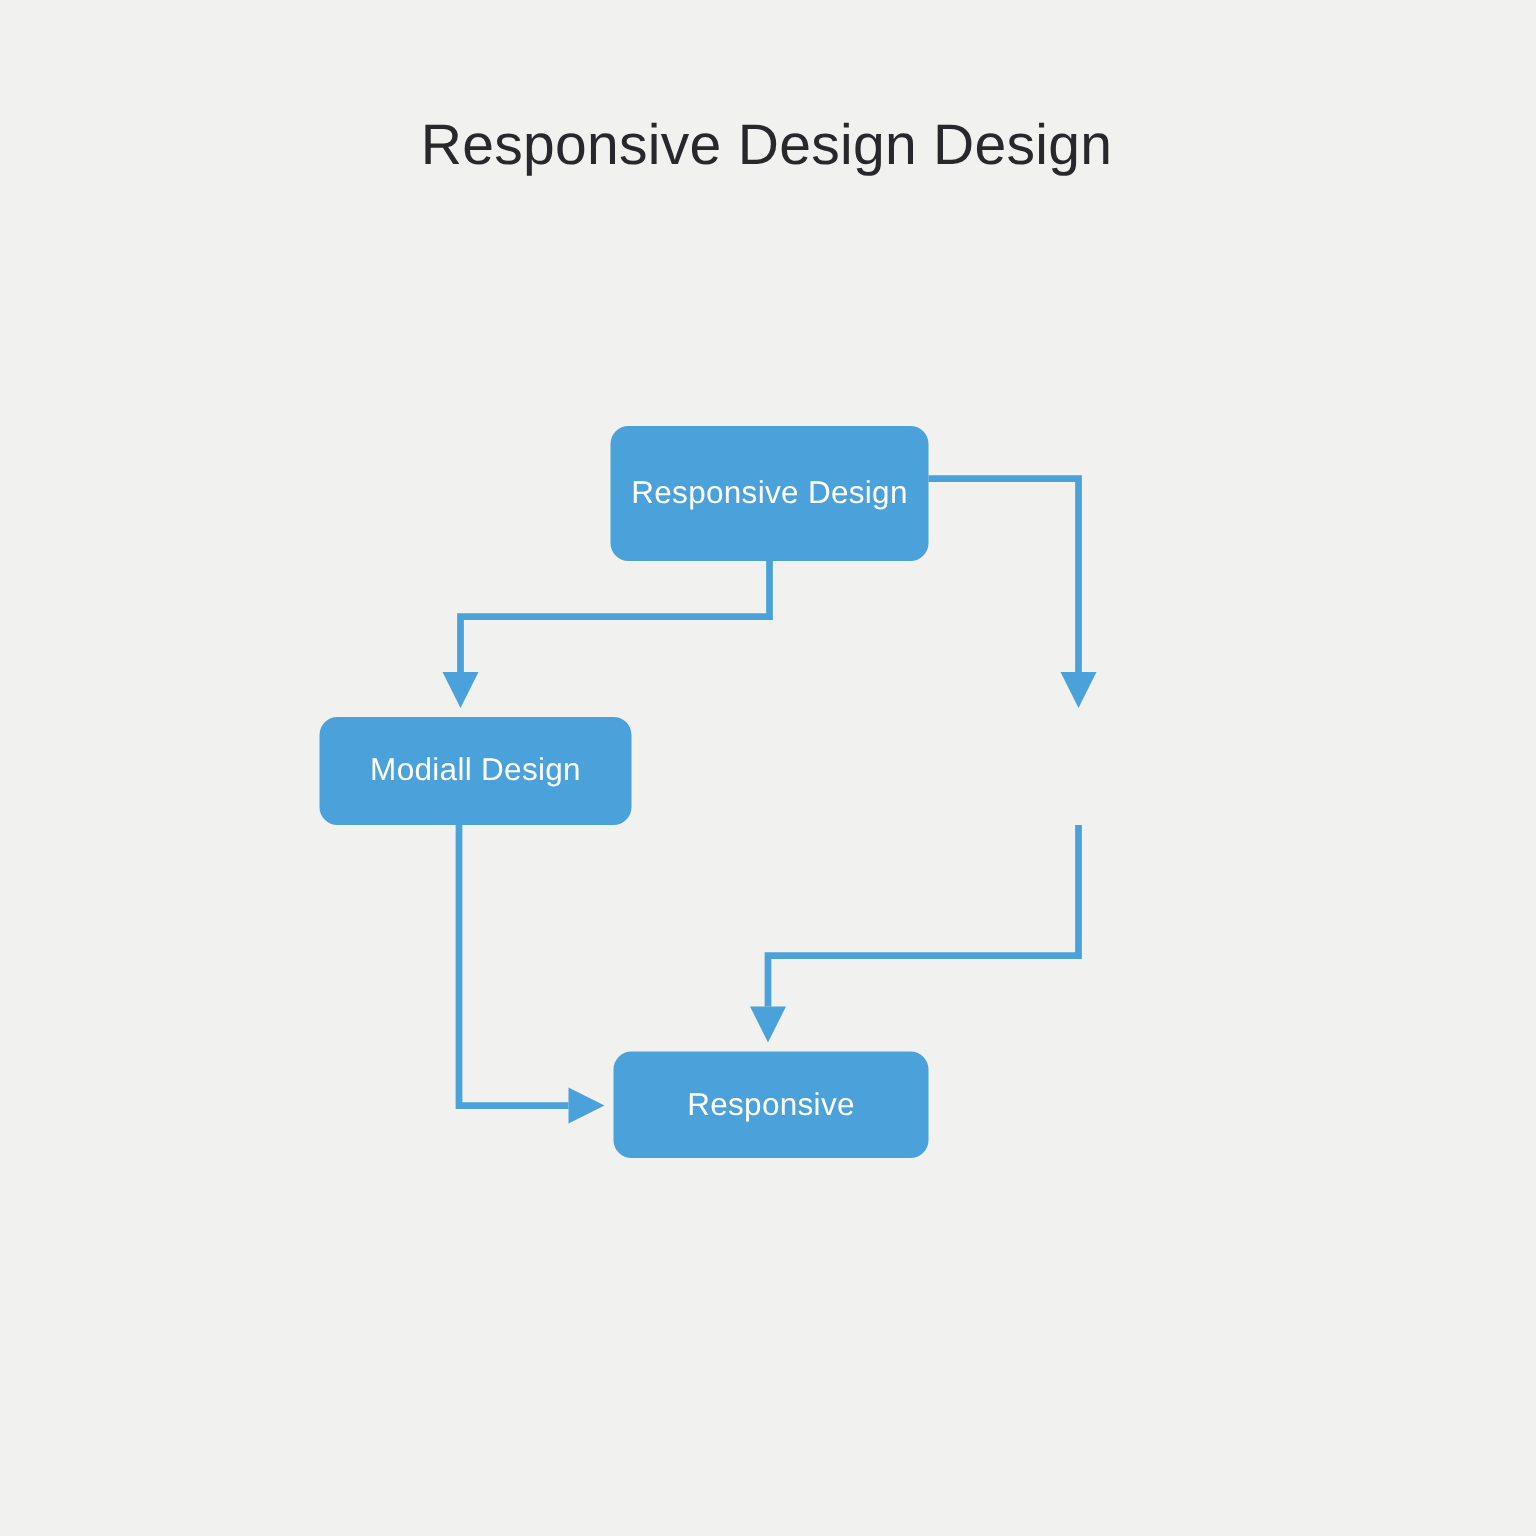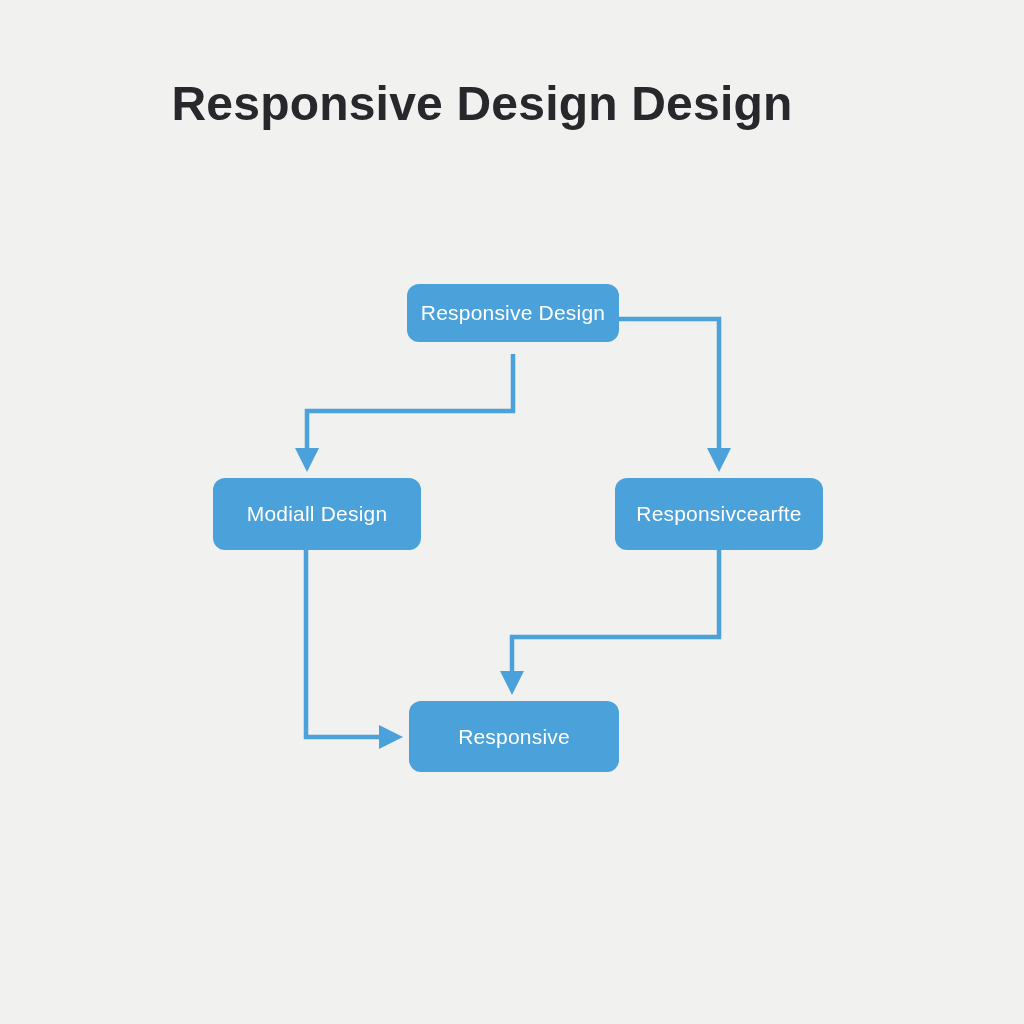--- a/index.html
+++ b/index.html
@@ -11,26 +11,26 @@
   }
   .canvas {
     position: relative;
     width: 1024px;
     height: 1024px;
     background: var(--background, #f1f1f0);
     overflow: hidden;
   }
   .page-title {
     position: absolute;
-    left: 482px;
+    left: 511px;
     top: 76px;
     transform: translateX(-50%);
     white-space: nowrap;
-    font-size: 48px;
-    font-weight: 700;
+    font-size: 38px;
+    font-weight: 400;
     letter-spacing: 0.2px;
     color: var(--title-text, #28282c);
   }
   .connector-layer {
     position: absolute;
     left: 0;
     top: 0;
     width: 1024px;
     height: 1024px;
   }
@@ -49,21 +49,21 @@
     align-items: center;
     justify-content: center;
     background: var(--node-fill, #4ba1d9);
     border-radius: 12px;
     color: var(--node-text, #ffffff);
     font-size: 21px;
     font-weight: 400;
     letter-spacing: 0.2px;
     white-space: nowrap;
   }
-  .node-top      { left: 407px; top: 284px; width: 212px; height: 58px; }
+  .node-top      { left: 407px; top: 284px; width: 212px; height: 90px; }
   .node-left     { left: 203px; top: 478px; width: 208px; height: 72px; margin-left: 10px; }
   .node-right    { left: 615px; top: 478px; width: 208px; height: 72px; }
   .node-bottom   { left: 409px; top: 701px; width: 210px; height: 71px; }
   .footer-timestamp {
     position: absolute;
     left: 516px;
     top: 901px;
     transform: translateX(-50%);
     white-space: nowrap;
     font-size: 26px;
@@ -94,22 +94,19 @@
   </svg>
 
   <div class="node node-top">
     <span>Responsive Design</span>
   </div>
 
   <div class="node node-left">
     <span>Modiall Design</span>
   </div>
 
-  <div class="node node-right">
-    <span>Responsivcearfte</span>
-  </div>
 
   <div class="node node-bottom">
     <span>Responsive</span>
   </div>
 
 
 </div>
 
 </body></html>

